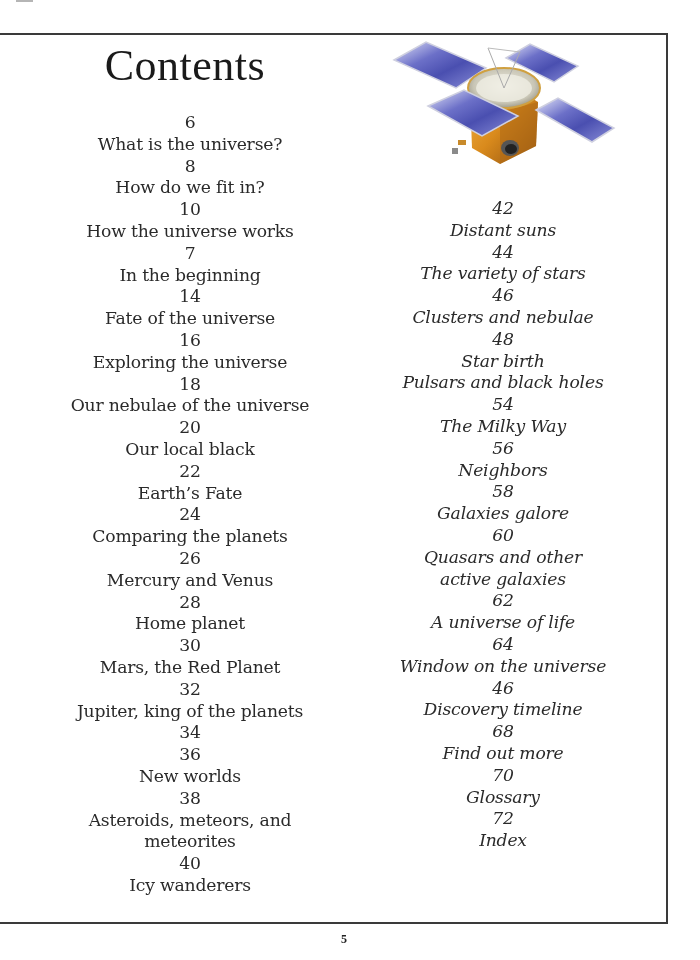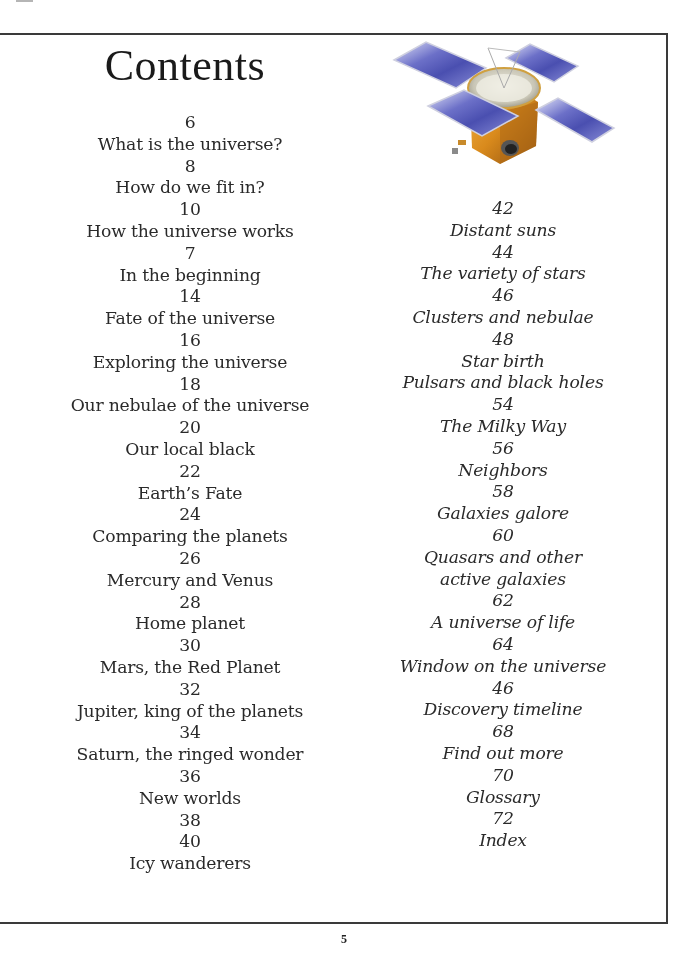--- a/index.html
+++ b/index.html
@@ -199,28 +199,29 @@
   <a class="toc-entry">
       <span class="toc-page">30</span>
       <span class="toc-title">Mars, the Red Planet</span>
     </a>
   <a class="toc-entry">
       <span class="toc-page">32</span>
       <span class="toc-title">Jupiter, king of the planets</span>
     </a>
   <a class="toc-entry">
       <span class="toc-page">34</span>
-      <span class="toc-title">Saturn, the ringed wonder</span>
     </a>
   <a class="toc-entry">
       <span class="toc-page">36</span>
       <span class="toc-title">New worlds</span>
     </a>
   <a class="toc-entry">
       <span class="toc-page">38</span>
+      <span class="toc-title">Asteroids, meteors, and
+meteorites</span>
     </a>
   <a class="toc-entry">
       <span class="toc-page">40</span>
       <span class="toc-title">Icy wanderers</span>
     </a>
 </div>
 
 <div class="toc-column toc-right">
   <a class="toc-entry">
       <span class="toc-page">42</span>

